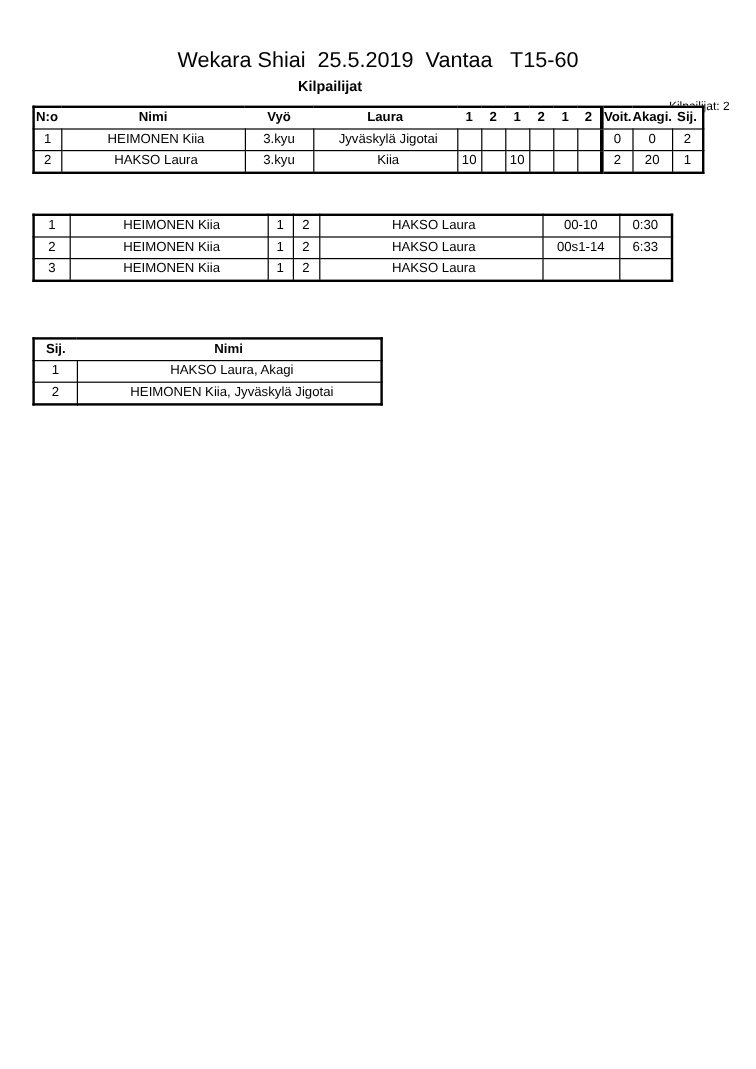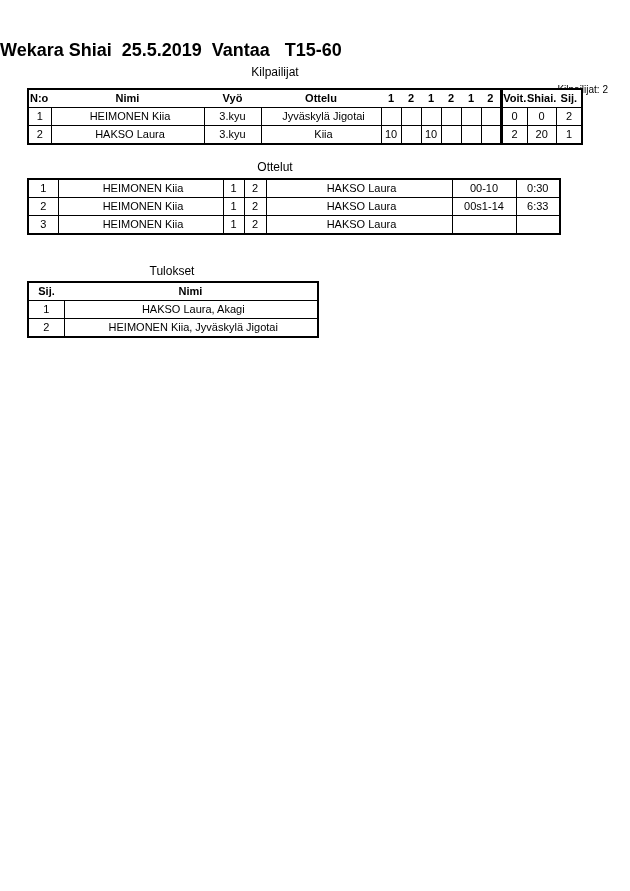--- a/index.html
+++ b/index.html
@@ -10,28 +10,29 @@
     background: #ffffff;
     color: #000000;
     font-family: "Liberation Sans", sans-serif;
     overflow: hidden;
   }
   .doc-title {
     position: absolute;
     top: 40px;
     left: 0;
     width: 630px;
+    text-align: center;
     font-size: 18px;
+    font-weight: normal;
+    white-space: pre;
+  }
+  .section-label {
+    position: absolute;
+    font-size: 12px;
     font-weight: bold;
-    white-space: pre;
-  }
-  .section-label {
-    position: absolute;
-    font-size: 12px;
-    font-weight: normal;
     text-align: center;
     white-space: pre;
   }
   #kilp-label { top: 65px; left: 0; width: 550px; }
   #ottelut-label { top: 160px; left: 0; width: 550px; }
   #tulokset-label { top: 264px; left: 27px; width: 290px; }
   .count-label {
     position: absolute;
     top: 84px;
     right: 22px;
@@ -89,29 +90,29 @@
         <col style="width:20px">
       <col style="width:26px">
         <col style="width:24px">
         <col style="width:26px">
     </colgroup>
     <tbody>
         <tr>
       <th class="flush">N:o</th>
       <th>Nimi</th>
       <th>Vyö</th>
-      <th>Ottelu</th>
+      <th>Laura</th>
       <th>1</th>
       <th>2</th>
       <th>1</th>
       <th>2</th>
       <th>1</th>
       <th>2</th>
       <th class="thick">Voit.</th>
-      <th>Shiai.</th>
+      <th>Akagi.</th>
       <th>Sij.</th>
     </tr>
     <tr>
       <td>1</td>
       <td class="l">HEIMONEN Kiia</td>
       <td>3.kyu</td>
       <td class="l">Jyväskylä Jigotai</td>
       <td></td>
       <td></td>
       <td></td>
@@ -133,21 +134,20 @@
       <td></td>
       <td></td>
       <td></td>
       <td class="thick">2</td>
       <td>20</td>
       <td>1</td>
     </tr>
   </tbody>
     </table>
 
-  <div class="section-label" id="ottelut-label">Ottelut</div>
 
   <table class="tbl" id="t2">
     <colgroup>
       <col style="width:30px">
         <col style="width:165px">
         <col style="width:21px">
         <col style="width:22px">
       <col style="width:186px">
         <col style="width:64px">
         <col style="width:44px">
@@ -176,21 +176,20 @@
       <td class="l">HEIMONEN Kiia</td>
       <td>1</td>
       <td>2</td>
       <td class="l">HAKSO Laura</td>
       <td></td>
       <td></td>
     </tr>
   </tbody>
     </table>
 
-  <div class="section-label" id="tulokset-label">Tulokset</div>
 
   <table class="tbl" id="t3">
     <colgroup>
       <col style="width:36px">
         <col style="width:254px">
     </colgroup>
     <tbody>
         <tr>
       <th>Sij.</th>
       <th>Nimi</th>

